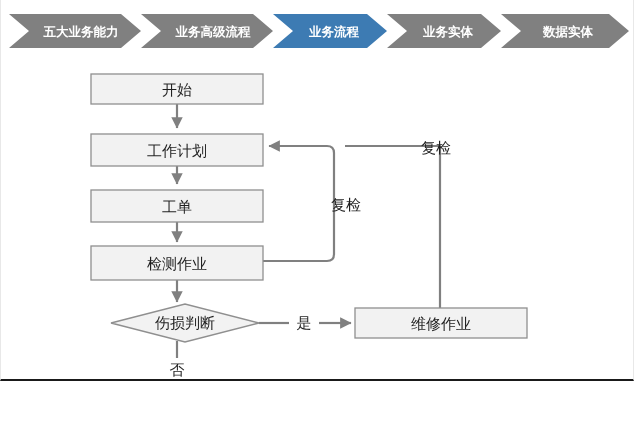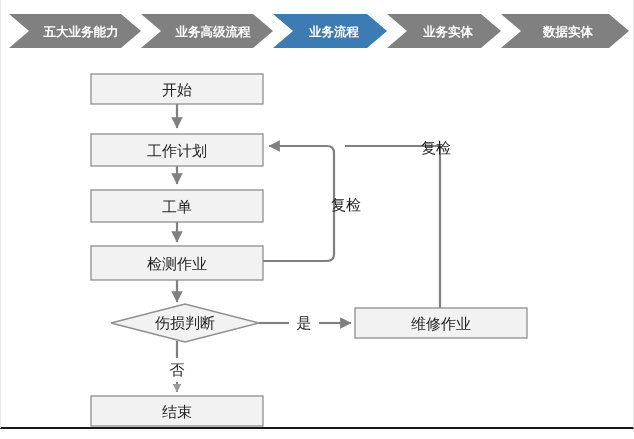--- a/index.html
+++ b/index.html
@@ -6,21 +6,21 @@
     margin: 0;
     padding: 0;
     background: #ffffff;
   }
   body {
     font-family: "DejaVu Sans", "Liberation Sans", sans-serif;
   }
   #screen {
     position: relative;
     width: 634px;
-    height: 429px;
+    height: 381px;
     background: #ffffff;
     overflow: hidden;
     box-sizing: border-box;
     border-left: 1px solid #e8e8e8;
     border-right: 1px solid #e8e8e8;
     border-bottom: 2px solid #1a1a1a;
   }
 
   
   #breadcrumb {

